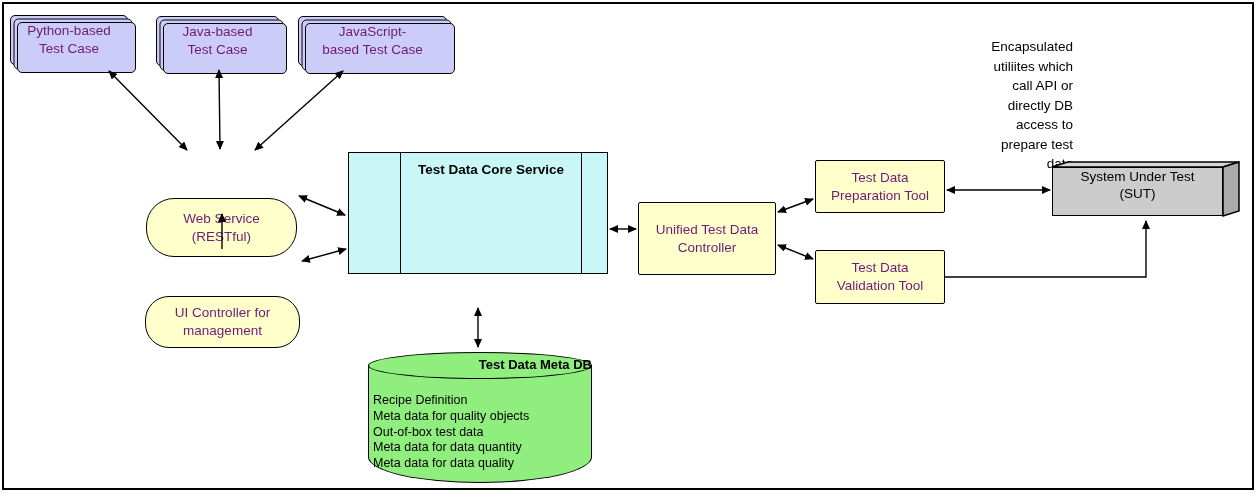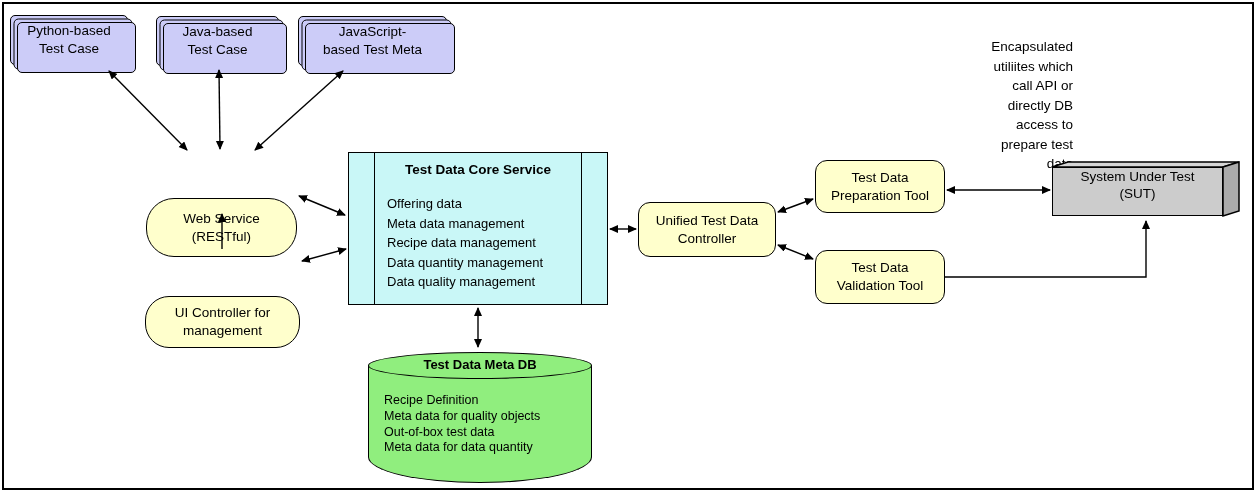--- a/index.html
+++ b/index.html
@@ -24,21 +24,21 @@
   .node {
     position: absolute;
     box-sizing: border-box;
     border: 1.5px solid #000;
     display: flex;
     align-items: center;
     justify-content: center;
     text-align: center;
     font-size: 13.5px;
     line-height: 18px;
-    color: #000000;
+    color: #701a75;
     white-space: pre-line;
     z-index: 2;
   }
   
   .stack {
     background: var(--purple);
     border-radius: 5px;
     z-index: 2;
   }
   .stack::before, .stack::after {
@@ -52,32 +52,33 @@
   }
   .stack::before { transform: translate(3.5px, 3.5px); }
   .stack::after  { transform: translate(7px, 7px); }
 
   .pill {
     background: var(--yellow);
     margin-top: 46px;
   }
   .rect-yellow {
     background: var(--yellow);
-    border-radius: 12px;
+    border-radius: 2px;
   }
   
   #core-service {
     position: absolute;
     left: 348px; top: 152px;
-    width: 260px; height: 153px;
+    width: 260px; height: 122px;
     box-sizing: border-box;
     border: 1.5px solid #000;
     background: var(--cyan);
     display: flex;
     z-index: 2;
+    padding-left: 26px;
   }
   .core-strip { width: 26px; box-sizing: border-box; }
   .core-strip.left  { border-right: 1.5px solid #000; }
   .core-strip.right { border-left: 1.5px solid #000; }
   .core-mid { flex: 1; padding-top: 9px; }
   .core-title {
     font-weight: bold;
     font-size: 13.5px;
     text-align: center;
   }
@@ -110,27 +111,27 @@
     left: 0; right: 0; top: 0;
     height: 27px;
     box-sizing: border-box;
     background: var(--green);
     border: 1.5px solid #000;
     border-radius: 50%;
   }
   #meta-db .cyl-title {
     position: absolute;
     left: 0; right: 0; top: 5px;
-    text-align: center;
+    text-align: right;
     font-weight: bold;
     font-size: 13px;
   }
   #meta-db .cyl-items {
     position: absolute;
-    left: 16px; top: 41px;
+    left: 5px; top: 41px;
     font-size: 12.5px;
   }
   #meta-db .cyl-items .li { line-height: 15.8px; white-space: nowrap; }
 
   
   #sut-front {
     position: absolute;
     left: 1052px; top: 167px;
     width: 171px; height: 49px;
     box-sizing: border-box;
@@ -181,48 +182,41 @@
   <div class="node stack" style="left:10px; top:15px; width:118px; height:50px;">
     <span>Python-based
 Test Case</span>
   </div>
   <div class="node stack" style="left:156px; top:16px; width:123px; height:50px;">
     <span>Java-based
 Test Case</span>
   </div>
   <div class="node stack" style="left:298px; top:16px; width:149px; height:50px;">
     <span>JavaScript-
-based Test Meta</span>
+based Test Case</span>
   </div>
 
   <div class="node pill" style="left:146px; top:152px; width:151px; height:59px; border-radius:28px;">
     <span>Web Service
 (RESTful)</span>
   </div>
   <div class="node pill" style="left:145px; top:250px; width:155px; height:52px; border-radius:24px;">
     <span>UI Controller for
 management</span>
   </div>
 
   <div id="core-service">
     <div class="core-strip left"></div>
     <div class="core-mid">
       <div class="core-title">Test Data Core Service</div>
-      <div class="core-items">
-        <div class="li">Offering data</div>
-        <div class="li">Meta data management</div>
-        <div class="li">Recipe data management</div>
-        <div class="li">Data quantity management</div>
-        <div class="li">Data quality management</div>
-      </div>
     </div>
     <div class="core-strip right"></div>
   </div>
 
-  <div class="node rect-yellow" style="left:638px; top:202px; width:138px; height:55px;">
+  <div class="node rect-yellow" style="left:638px; top:202px; width:138px; height:73px;">
     <span>Unified Test Data
 Controller</span>
   </div>
   <div class="node rect-yellow" style="left:815px; top:160px; width:130px; height:53px;">
     <span>Test Data
 Preparation Tool</span>
   </div>
   <div class="node rect-yellow" style="left:815px; top:250px; width:130px; height:54px;">
     <span>Test Data
 Validation Tool</span>
@@ -243,20 +237,21 @@
 
   <div id="meta-db">
     <div class="cyl-body"></div>
     <div class="cyl-top"></div>
     <div class="cyl-title">Test Data Meta DB</div>
     <div class="cyl-items">
       <div class="li">Recipe Definition</div>
       <div class="li">Meta data for quality objects</div>
       <div class="li">Out-of-box test data</div>
       <div class="li">Meta data for data quantity</div>
+      <div class="li">Meta data for data quality</div>
     </div>
   </div>
 
   <svg id="connectors" viewBox="0 0 1257 502" xmlns="http://www.w3.org/2000/svg">
     <defs>
       <marker id="ah" markerWidth="10" markerHeight="9" refX="8" refY="4" orient="auto-start-reverse" markerUnits="userSpaceOnUse">
         <path d="M0,0 L9,4 L0,8 z" fill="#000"></path>
       </marker>
     </defs>
 

